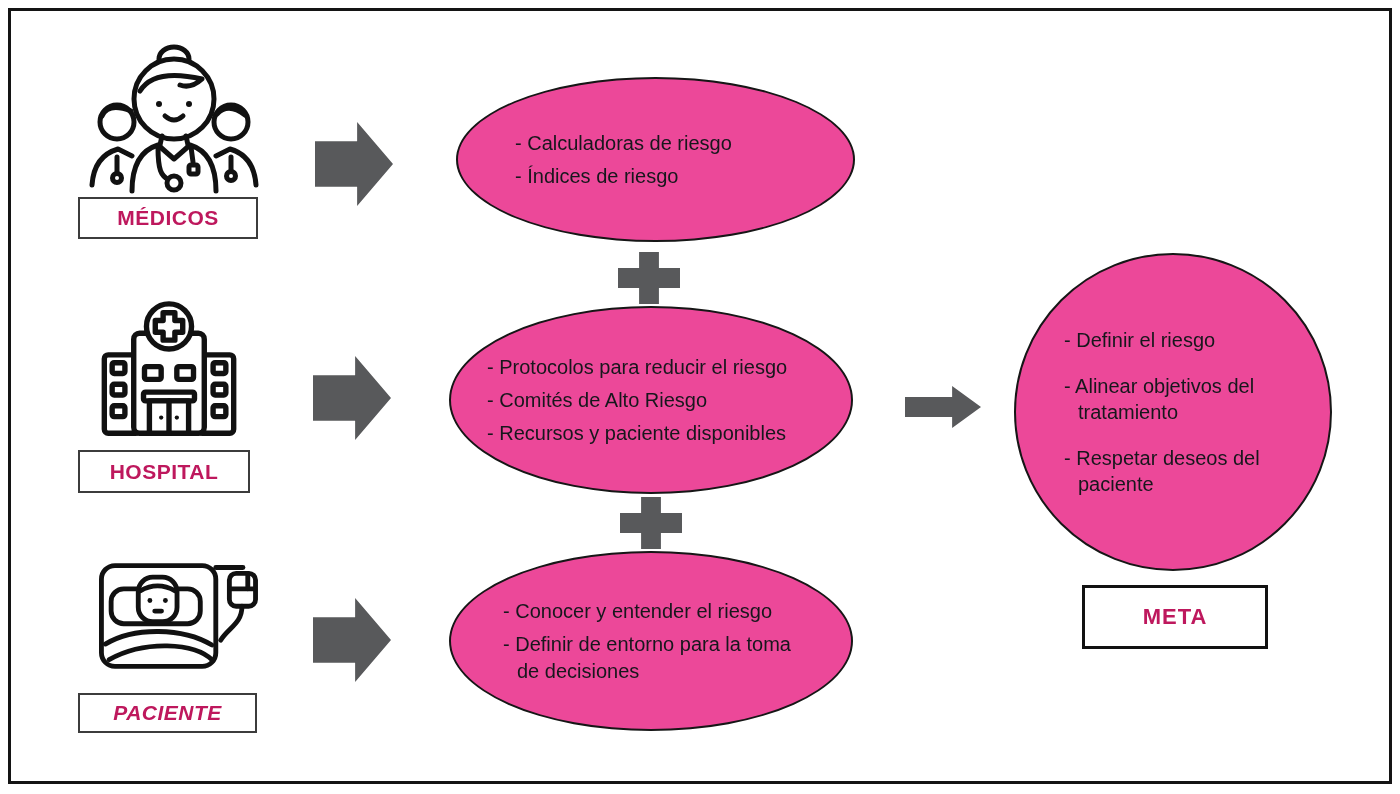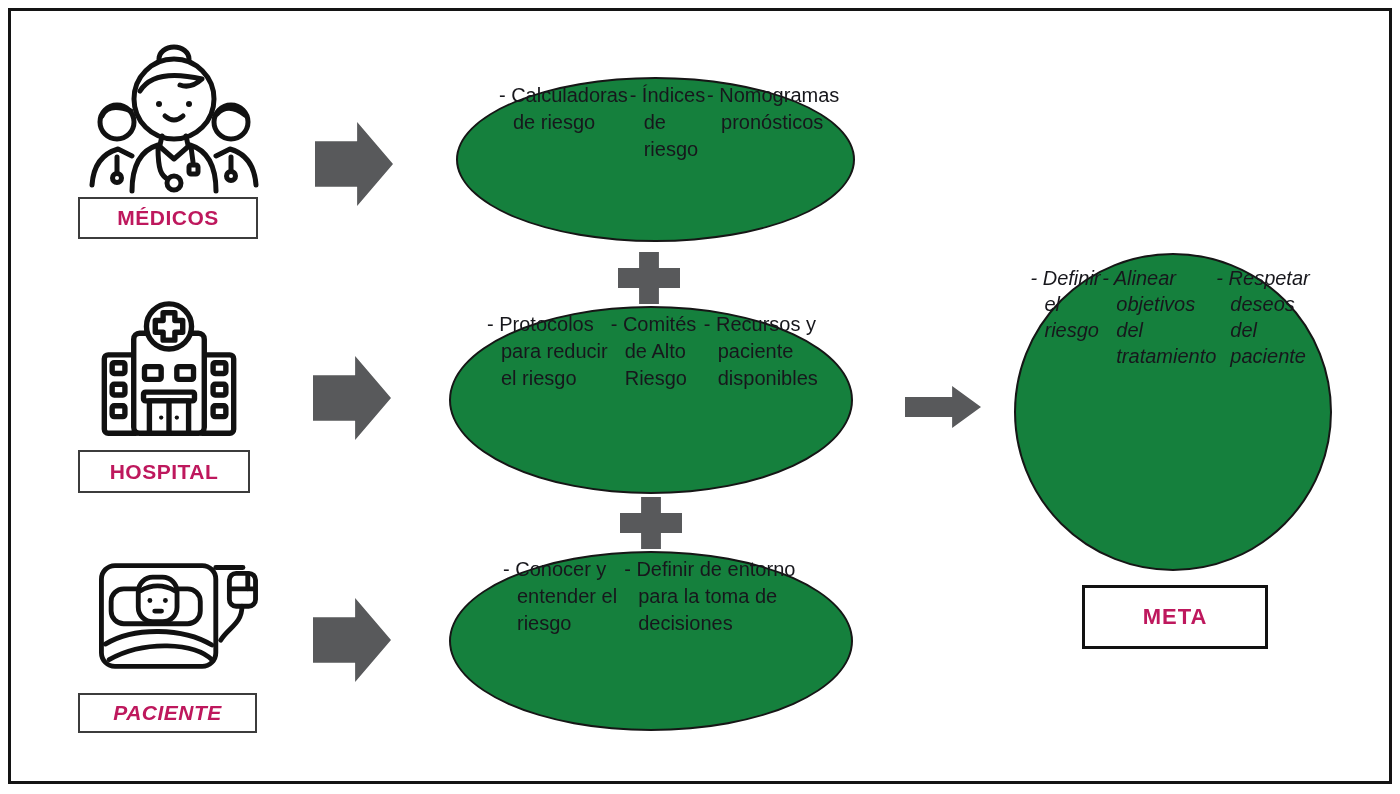--- a/index.html
+++ b/index.html
@@ -1,29 +1,29 @@
 <!DOCTYPE html>
 <html><head>
 <meta charset="utf-8">
 <style>
   html,body{margin:0;padding:0;background:#ffffff;}
   body{font-family:"Liberation Sans","DejaVu Sans",sans-serif;color:#1a1a1a;}
   .canvas{position:relative;width:1400px;height:794px;background:#ffffff;overflow:hidden;}
   .frame{position:absolute;left:8px;top:8px;right:8px;bottom:10px;border:3px solid #141414;}
 
   
-  .bubble{position:absolute;background:#15803d;border:2.5px solid #161616;border-radius:50%;
-          display:flex;flex-direction:row;justify-content:center;box-sizing:border-box;
+  .bubble{position:absolute;background:#ec4899;border:2.5px solid #161616;border-radius:50%;
+          display:flex;flex-direction:column;justify-content:center;box-sizing:border-box;
           font-size:20px;color:#17171c;}
   .bubble .bullet{padding-left:14px;text-indent:-14px;line-height:1.35;margin:3px 0;}
   .e1{left:456px;top:77px;width:399px;height:165px;padding:0 28px 0 57px;}
   .e2{left:449px;top:306px;width:404px;height:188px;padding:0 24px 0 36px;}
   .e3{left:449px;top:551px;width:404px;height:180px;padding:0 44px 0 52px;}
   .goal-circle{left:1014px;top:253px;width:318px;height:318px;padding:0 52px 0 48px;}
-  .goal-circle .bullet{line-height:26px;margin:10px 0;font-style:italic;}
+  .goal-circle .bullet{line-height:26px;margin:10px 0;}
 
   
   .label-box{position:absolute;background:#ffffff;border:2px solid #3c3c3c;box-sizing:border-box;
              display:flex;align-items:center;justify-content:center;font-weight:bold;
              font-size:21px;letter-spacing:.5px;color:#be185d;}
   .box-medicos{left:78px;top:197px;width:180px;height:42px;}
   .box-hospital{left:78px;top:450px;width:172px;height:43px;text-align:right;}
   .box-paciente{left:78px;top:693px;width:179px;height:40px;font-style:italic;}
   .box-meta{left:1082px;top:585px;width:186px;height:64px;border:3px solid #111;font-size:22px;letter-spacing:1px;}
 
@@ -84,21 +84,20 @@
       </g>
     </svg>
   </div>
   <div class="label-box box-medicos">
     <span>MÉDICOS</span>
   </div>
   <div class="arrow-big arrow-1"></div>
   <div class="bubble e1">
     <div class="bullet">- Calculadoras de riesgo</div>
     <div class="bullet">- Índices de riesgo</div>
-    <div class="bullet">- Nomogramas pronósticos</div>
   </div>
 
   <div class="plus plus-1"></div>
 
   <div class="icon icon-hospital">
     <svg viewBox="0 0 160 150" xmlns="http://www.w3.org/2000/svg">
       <g stroke="#111" stroke-width="5.5" fill="#fff" stroke-linecap="round" stroke-linejoin="round">
         <rect x="14" y="58" width="36" height="80" rx="4"></rect>
         <rect x="110" y="58" width="36" height="80" rx="4"></rect>
         <rect x="44" y="36" width="72" height="102" rx="6"></rect>

